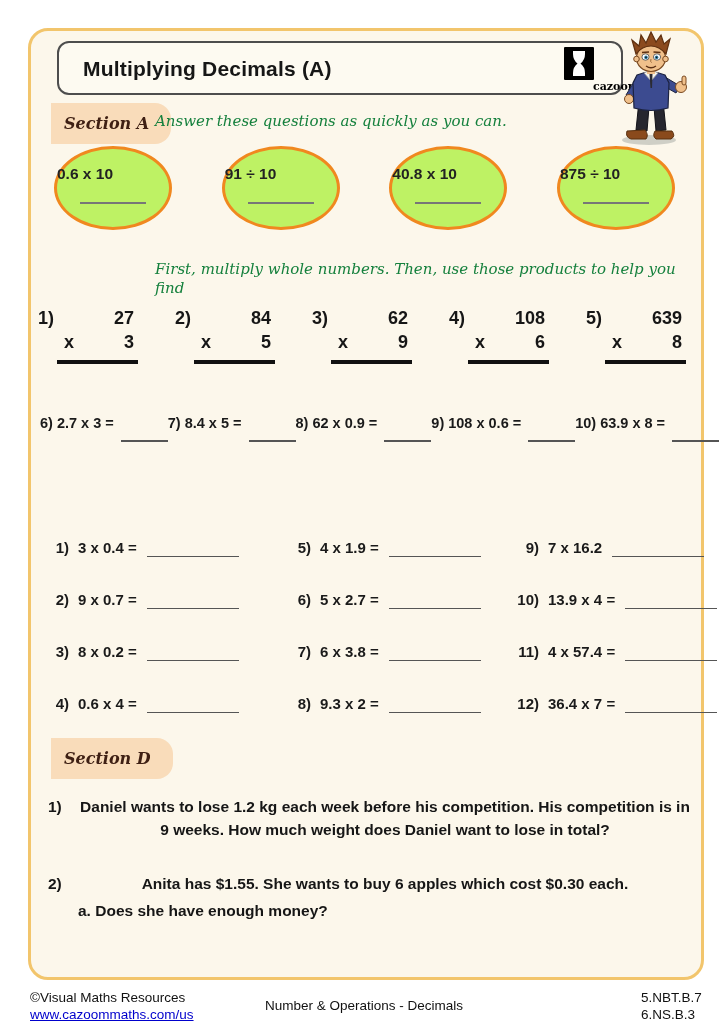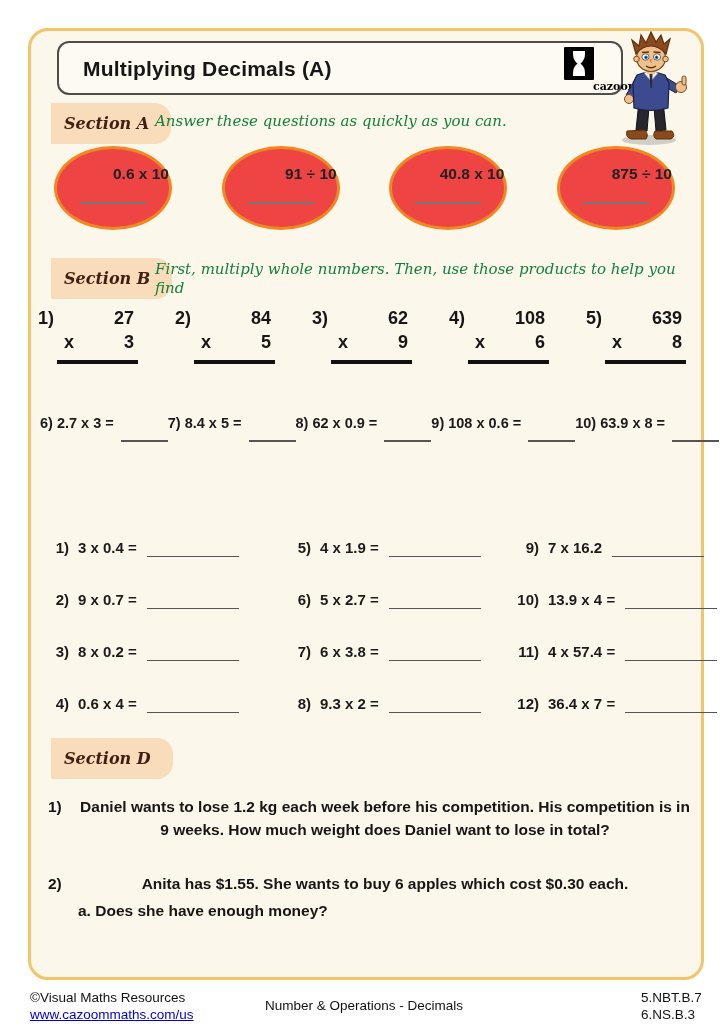--- a/index.html
+++ b/index.html
@@ -39,21 +39,21 @@
   }
   .instr{
     position:absolute;left:124px;font-family:"DejaVu Serif",serif;font-style:italic;
     font-size:15px;color:#15803d;line-height:19px;
   }
   
   .ovals{position:absolute;left:0;top:115px;width:670px;display:flex;
          justify-content:space-between;padding:0 26px 0 23px;}
   .oval{
     width:118px;height:84px;border:3.5px solid var(--oval-stroke);border-radius:50%;
-    background:#ef4444;text-align:right;
+    background:#bef264;text-align:left;
   }
   .oval .expr{margin-top:16px;font-weight:bold;font-size:15.5px;color:#222;}
   .oval .ansline{width:66px;height:1.5px;background:#777;margin:19px auto 0;}
   
   .vmults{position:absolute;left:7px;top:277px;display:flex;gap:37px;}
   .vm{width:100px;font-weight:bold;font-size:18px;color:#161616;}
   .vm-row{display:flex;}
   .vm-num{width:26px;}
   .vm-top{flex:1;text-align:right;padding-right:4px;}
   .vm-row2{display:flex;padding-left:26px;margin-top:3px;}
@@ -158,21 +158,20 @@
     <div class="oval">
       <div class="expr">40.8 x 10</div>
       <div class="ansline"></div>
     </div>
     <div class="oval">
       <div class="expr">875 ÷ 10</div>
       <div class="ansline"></div>
     </div>
   </div>
 
-  <div class="section-label" style="top:227px">Section B</div>
   <div class="instr" style="top:229px">
     <div>First, multiply whole numbers. Then, use those products to help you find</div>
   </div>
 
   <div class="vmults">
     <div class="vm">
       <div class="vm-row">
           <span class="vm-num">1)</span>
           <span class="vm-top">27</span>
         </div>

